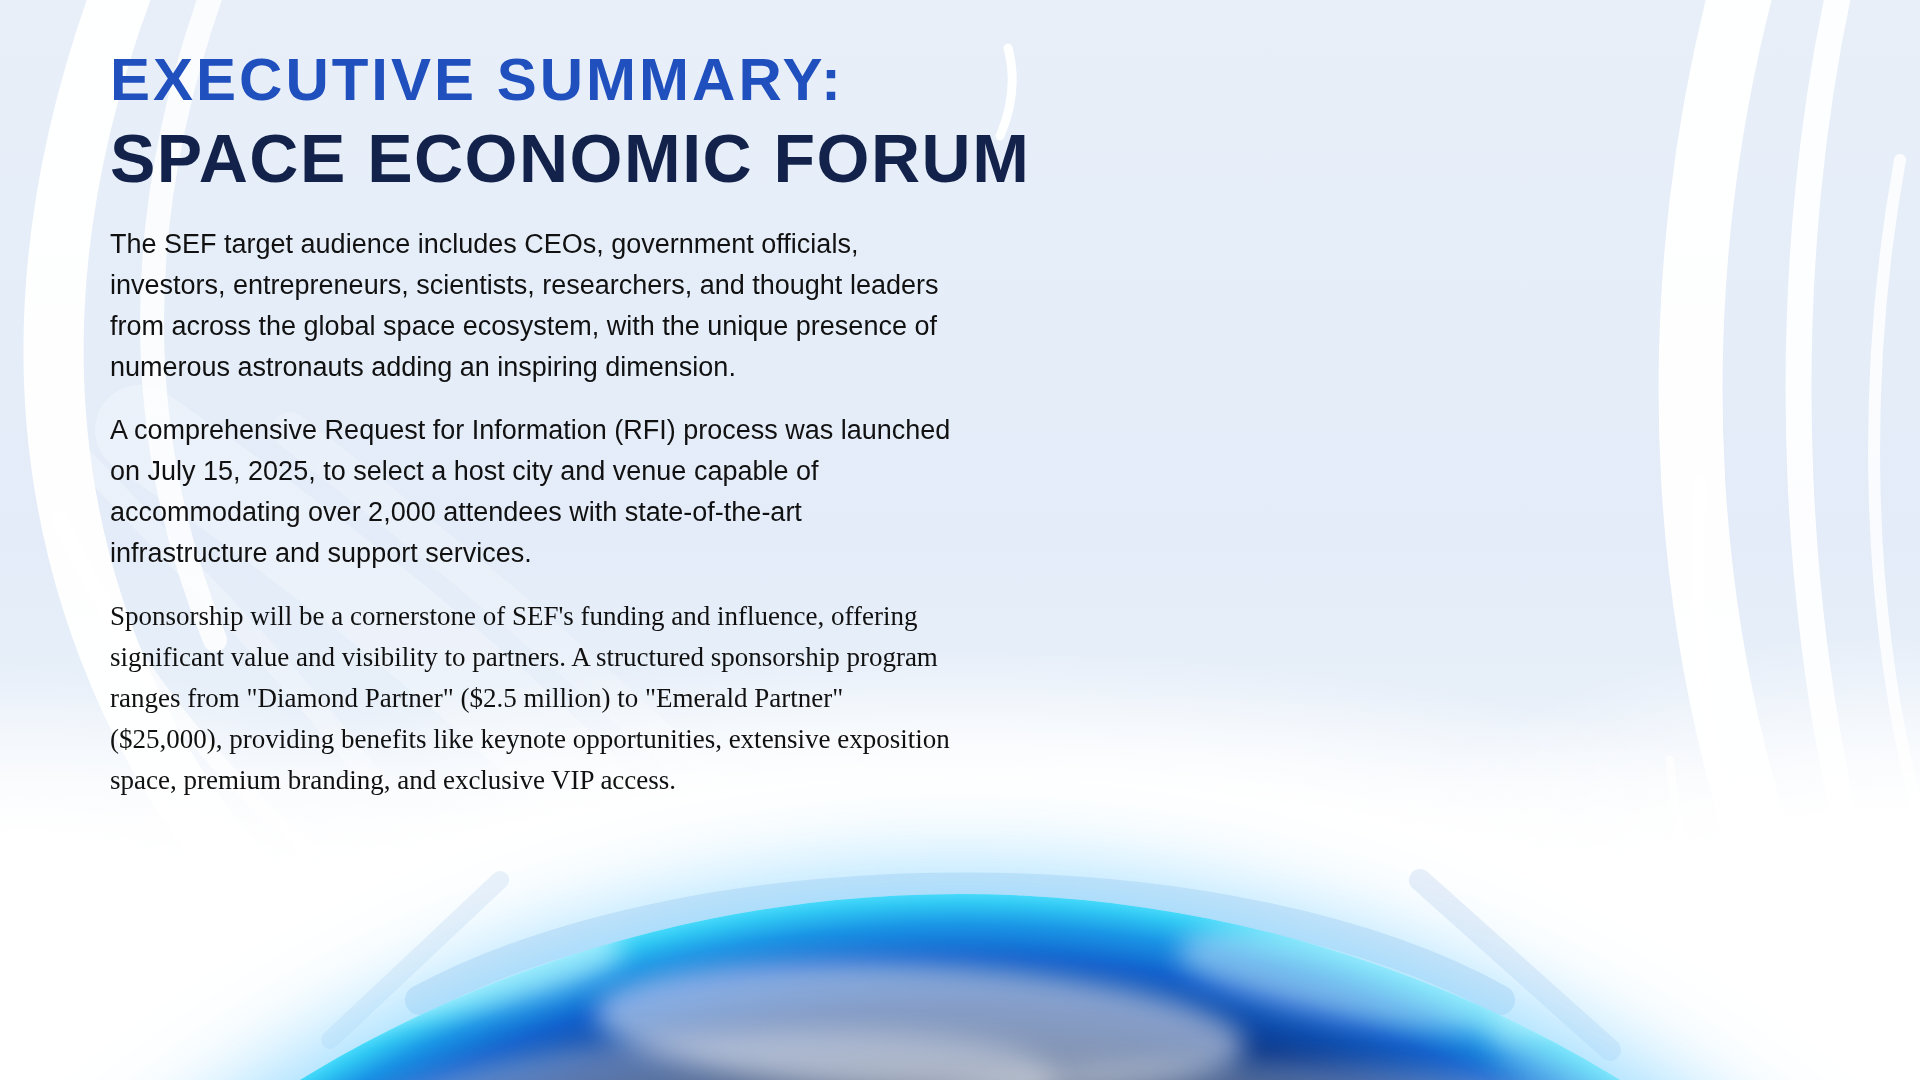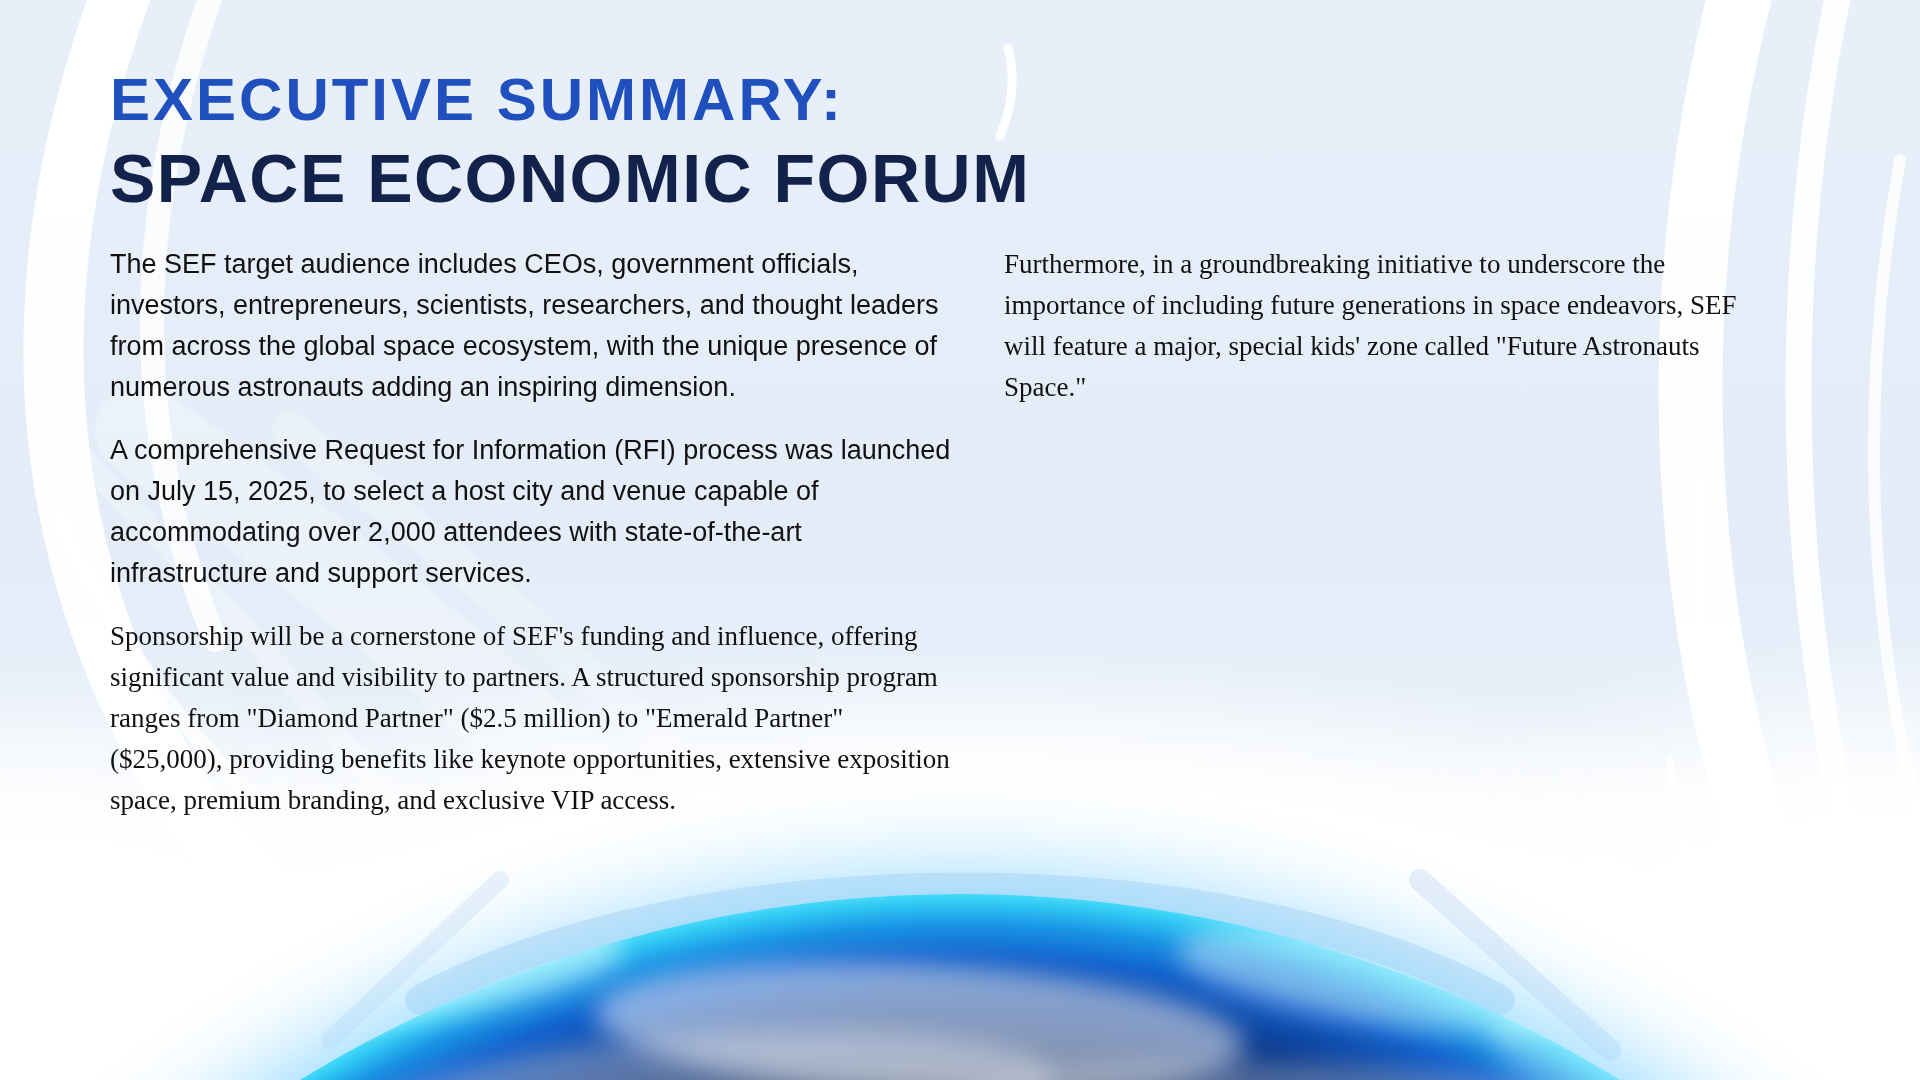--- a/index.html
+++ b/index.html
@@ -49,21 +49,21 @@
   }
   .cloud {
     position: absolute;
     background: #ffffff;
     border-radius: 50%;
     filter: blur(13px);
   }
   .content {
     position: absolute;
     left: 110px;
-    top: 68px;
+    top: 48px;
     width: 1712px;
   }
   .title-line1 {
     margin: 0;
     font-size: 60px;
     line-height: 1.05;
     font-weight: 700;
     letter-spacing: 3px;
     color: #2050be;
   }
@@ -71,20 +71,21 @@
     margin: 12px 0 0 0;
     font-size: 68px;
     line-height: 1.05;
     font-weight: 700;
     letter-spacing: 1.5px;
     color: #13224a;
   }
   .cols {
     display: flex;
     margin-top: 30px;
+    flex-direction: column;
   }
   .col { color: #111111; font-size: 27px; line-height: 41px; }
   .col.left  { width: 848px; margin-right: 46px; }
   .col.right { width: 778px; }
   .col p { margin: 0 0 22px 0; }
   .col p:last-child { margin-bottom: 0; font-family: Liberation Serif, serif; }
 </style>
 </head>
 <body>
 
@@ -135,18 +136,17 @@
   <div class="content">
     <h1 class="title-line1">EXECUTIVE SUMMARY:</h1>
     <h2 class="title-line2">SPACE ECONOMIC FORUM</h2>
     <div class="cols">
       <div class="col left">
         <p>The SEF target audience includes CEOs, government officials, investors, entrepreneurs, scientists, researchers, and thought leaders from across the global space ecosystem, with the unique presence of numerous astronauts adding an inspiring dimension.</p>
         <p>A comprehensive Request for Information (RFI) process was launched on July 15, 2025, to select a host city and venue capable of accommodating over 2,000 attendees with state-of-the-art infrastructure and support services.</p>
         <p>Sponsorship will be a cornerstone of SEF's funding and influence, offering significant value and visibility to partners. A structured sponsorship program ranges from "Diamond Partner" ($2.5 million) to "Emerald Partner" ($25,000), providing benefits like keynote opportunities, extensive exposition space, premium branding, and exclusive VIP access.</p>
       </div>
       <div class="col right">
-        <p>Furthermore, in a groundbreaking initiative to underscore the importance of including future generations in space endeavors, SEF will feature a major, special kids' zone called "Future Astronauts Space."</p>
       </div>
     </div>
   </div>
 
 </div>
 
 </body></html>

